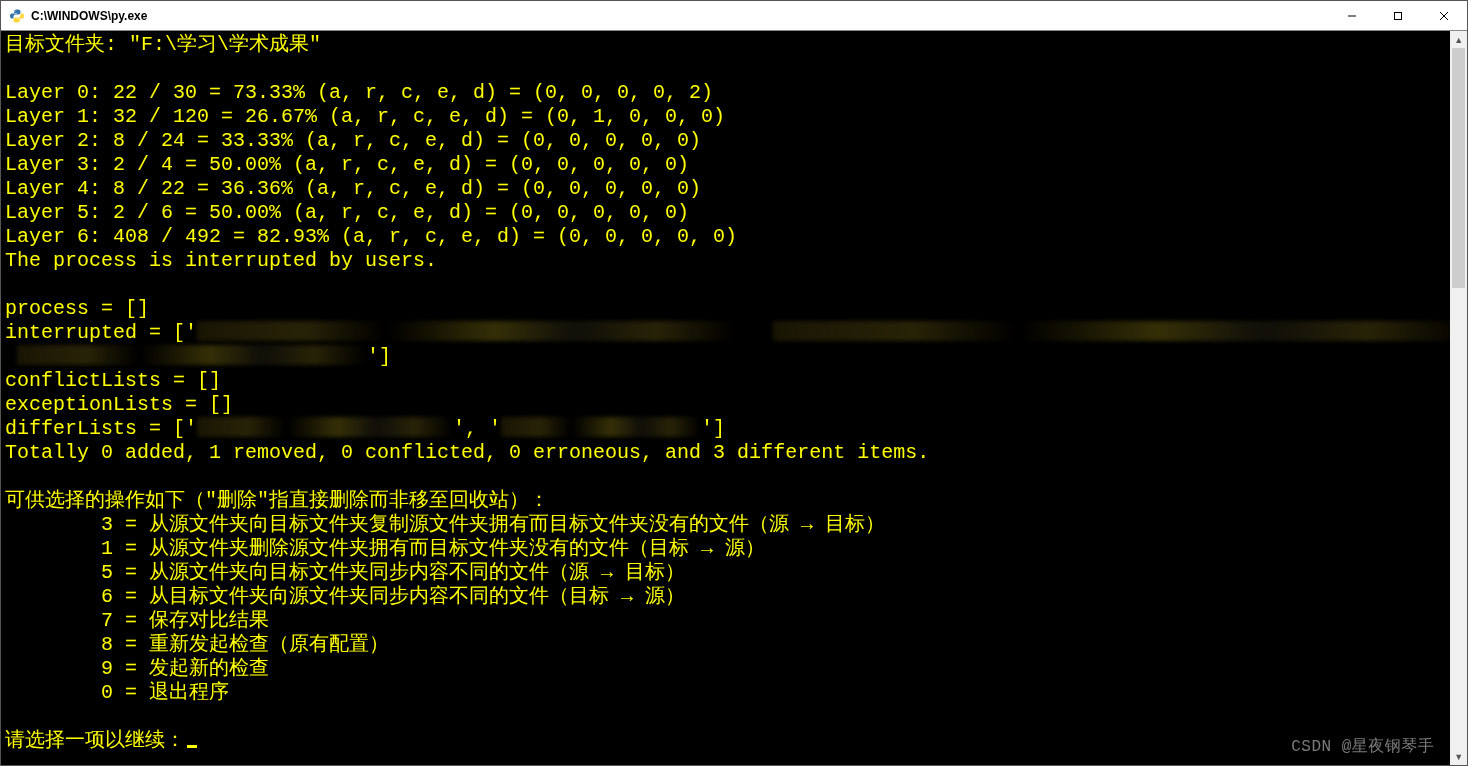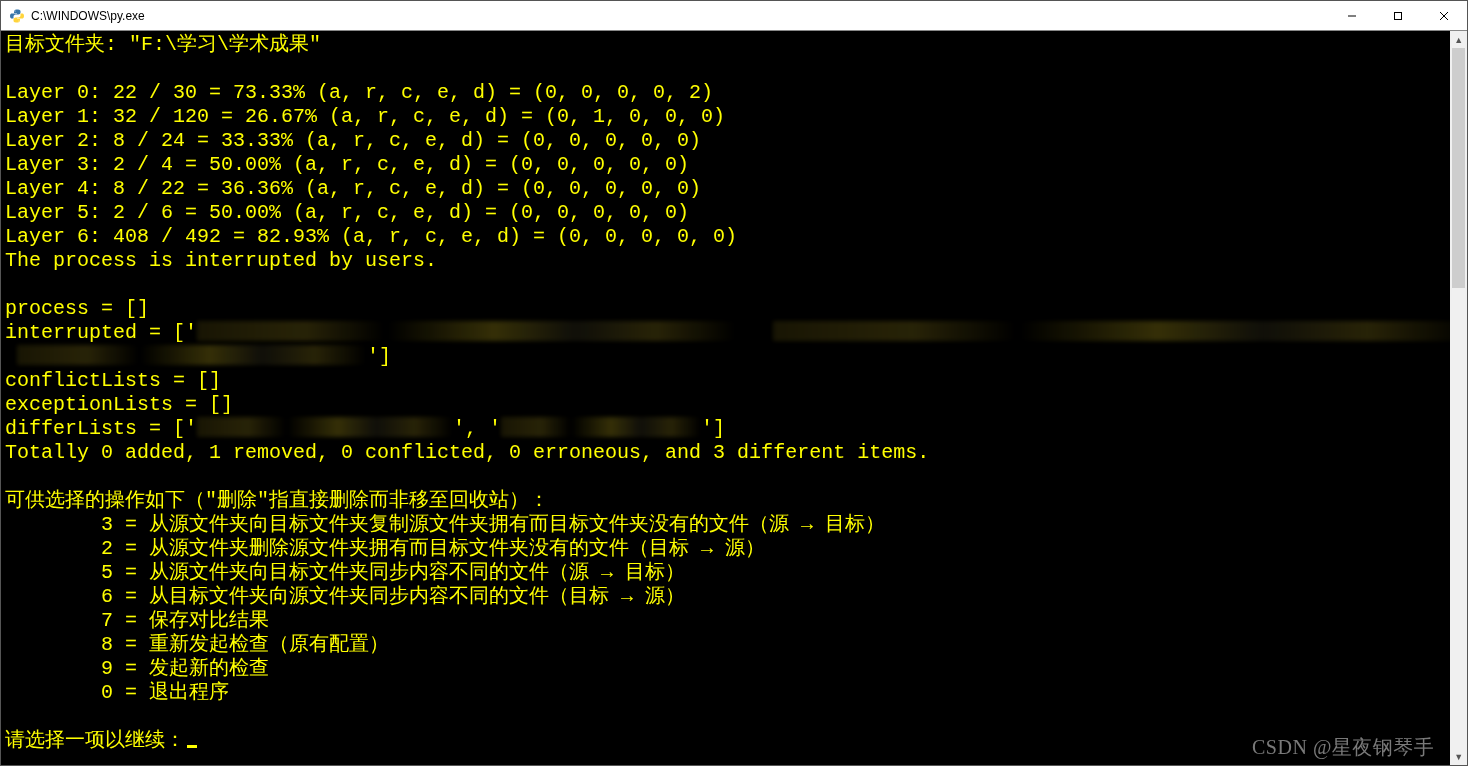--- a/index.html
+++ b/index.html
@@ -1,37 +1,37 @@
 <!DOCTYPE html>
 <html><head>
 <meta charset="utf-8">
 <style>
   * { margin: 0; padding: 0; box-sizing: border-box; }
   html, body { width: 1468px; height: 766px; overflow: hidden; font-family: "Segoe UI", Tahoma, sans-serif; }
   .window { width: 1468px; height: 766px; background: #fff; display: flex; flex-direction: column; border: 1px solid #555; }
-  .titlebar { height: 30px; background: #fff; display: flex; align-items: center; border-bottom: 1px solid #888; }
+  .titlebar { height: 30px; background: #fff; display: flex; align-items: center; border-bottom: 1px solid #888; font-weight: bold; }
   .titlebar .icon { width: 16px; height: 16px; margin: 0 6px 0 8px; display: inline-flex; align-items: center; justify-content: center; }
   .titlebar .icon svg { width: 16px; height: 16px; }
   .titlebar .title { font-size: 12px; color: #000; flex: 0 0 auto; }
   .titlebar .spacer { flex: 1 1 auto; }
   .titlebar .ctl { width: 46px; height: 30px; display: flex; align-items: center; justify-content: center; font-family: "Segoe UI Symbol", sans-serif; font-size: 10px; color: #000; }
   .client { flex: 1 1 auto; display: flex; background: #000; }
   .terminal { flex: 1 1 auto; background: #000; color: #ffff00; font-family: "NSimSun","SimSun","Consolas","Courier New",monospace; font-size: 20px; line-height: 24px; white-space: pre; padding: 2px 4px; position: relative; overflow: hidden; }
   .terminal .cursor { display: inline-block; width: 10px; height: 3px; background: #ffff00; vertical-align: -2px; margin-left: 2px; }
   .redact { display: inline-block; height: 20px; vertical-align: -3px; background: linear-gradient(90deg,#1a1705,#2a2508 20%,#000 35%,#383208 55%,#11100a 70%,#2a2508 85%,#000); filter: blur(2px); opacity: 0.95; }
   .redact.r1 { width: 540px; }
   .redact.r2 { width: 700px; }
   .redact.r3 { width: 350px; }
   .redact.r4 { width: 256px; }
   .redact.r5 { width: 200px; }
   .scrollbar { width: 17px; background: #f0f0f0; display: flex; flex-direction: column; }
   .sb-btn { height: 17px; display: flex; align-items: center; justify-content: center; font-size: 9px; color: #555; }
   .sb-track { flex: 1 1 auto; position: relative; }
   .sb-thumb { position: absolute; left: 2px; right: 2px; top: 0; height: 240px; background: #cdcdcd; }
-  .watermark { position: absolute; right: 16px; bottom: 6px; color: rgba(220,220,220,0.55); font-size: 20px; font-family: Liberation Serif, serif; letter-spacing: 0.5px; pointer-events: none; }
+  .watermark { position: absolute; right: 16px; bottom: 6px; color: rgba(220,220,220,0.55); font-size: 16px; font-family: Liberation Mono, monospace; letter-spacing: 0.5px; pointer-events: none; }
 </style>
 </head>
 <body>
 
 <div class="window">
   <div class="titlebar">
     <span class="icon">
       <svg viewBox="0 0 32 32">
           <path fill="#3776ab" d="M15 3c-4 0-5 2-5 4v3h6v1H6c-2 0-4 1-4 5s2 5 4 5h3v-4c0-2 2-4 4-4h6c2 0 4-2 4-4V7c0-2-1-4-5-4h-3zm-3 2a1 1 0 110 2 1 1 0 010-2z"></path>
           <path fill="#ffd43b" d="M17 29c4 0 5-2 5-4v-3h-6v-1h10c2 0 4-1 4-5s-2-5-4-5h-3v4c0 2-2 4-4 4h-6c-2 0-4 2-4 4v2c0 2 1 4 5 4h3zm3-2a1 1 0 110-2 1 1 0 010 2z"></path>
@@ -71,21 +71,21 @@
 <span>process = []</span>
 <span><span>interrupted = ['</span><span class="redact r1"></span>   <span class="redact r2"></span></span>
 <span> <span class="redact r3"></span><span>']</span></span>
 <span>conflictLists = []</span>
 <span>exceptionLists = []</span>
 <span><span>differLists = ['</span><span class="redact r4"></span><span>', '</span><span class="redact r5"></span><span>']</span></span>
 <span>Totally 0 added, 1 removed, 0 conflicted, 0 erroneous, and 3 different items.</span>
 
 <span>可供选择的操作如下（"删除"指直接删除而非移至回收站）：</span>
 <span>        3 = 从源文件夹向目标文件夹复制源文件夹拥有而目标文件夹没有的文件（源 → 目标）</span>
-<span>        2 = 从源文件夹删除源文件夹拥有而目标文件夹没有的文件（目标 → 源）</span>
+<span>        1 = 从源文件夹删除源文件夹拥有而目标文件夹没有的文件（目标 → 源）</span>
 <span>        5 = 从源文件夹向目标文件夹同步内容不同的文件（源 → 目标）</span>
 <span>        6 = 从目标文件夹向源文件夹同步内容不同的文件（目标 → 源）</span>
 <span>        7 = 保存对比结果</span>
 <span>        8 = 重新发起检查（原有配置）</span>
 <span>        9 = 发起新的检查</span>
 <span>        0 = 退出程序</span>
 
 <span><span>请选择一项以继续：</span><span class="cursor"></span></span><div class="watermark">CSDN @星夜钢琴手</div></div>
     <div class="scrollbar">
       <div class="sb-btn">▲</div>

